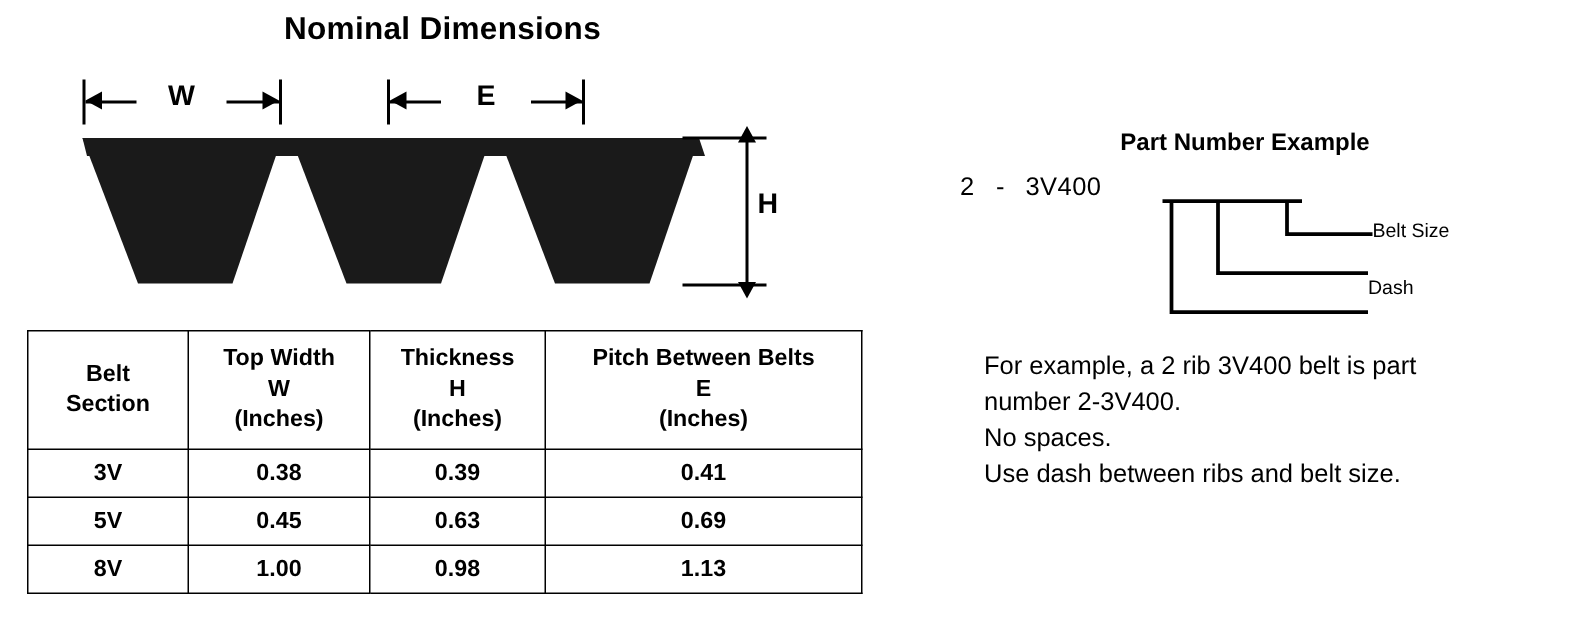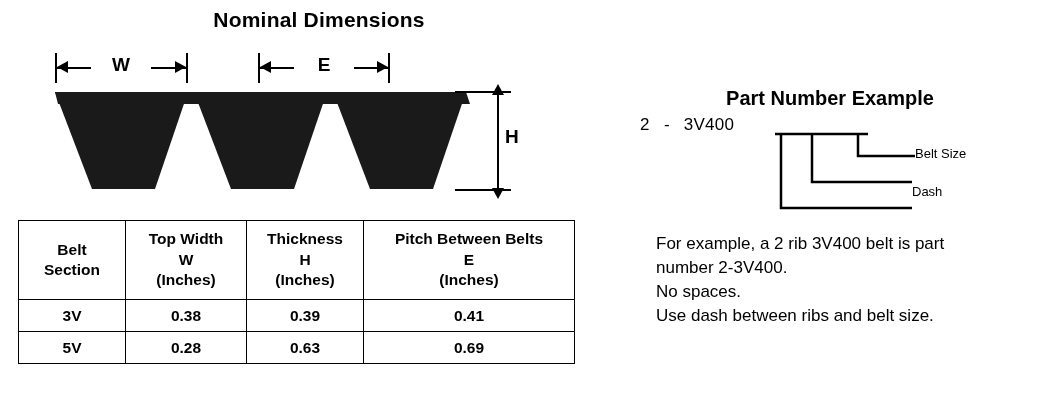--- a/index.html
+++ b/index.html
@@ -24,21 +24,20 @@
   
   .left-title {
     position: absolute;
     left: 0px;
     top: 8px;
     width: 590px;
     text-align: center;
     font-size: 21px;
     font-weight: bold;
     letter-spacing: 0.2px;
-    padding-left: 24px;
   }
 
   
   .dim-row {
     position: absolute;
     left: 0;
     top: 50px;
     width: 590px;
     height: 36px;
   }
@@ -164,21 +163,21 @@
     top: 0;
     width: 424px;
     height: 412px;
   }
   .right-title {
     position: absolute;
     left: 0;
     top: 87px;
     width: 380px;
     text-align: center;
-    font-size: 20px;
+    font-size: 16px;
     font-weight: bold;
   }
   .pn-row {
     position: absolute;
     left: 0;
     top: 115px;
     width: 380px;
     text-align: left;
     font-size: 17px;
   }
@@ -278,23 +277,29 @@
     </thead>
     <tbody>
       <tr>
         <td>3V</td>
         <td>0.38</td>
         <td>0.39</td>
         <td>0.41</td>
       </tr>
       <tr>
         <td>5V</td>
-        <td>0.28</td>
+        <td>0.45</td>
         <td>0.63</td>
         <td>0.69</td>
+      </tr>
+      <tr>
+        <td>8V</td>
+        <td>1.00</td>
+        <td>0.98</td>
+        <td>1.13</td>
       </tr>
     </tbody>
   </table>
 
   <div class="right">
     <div class="right-title">Part Number Example</div>
 
     <div class="pn-row">
       <span class="ribs">2</span><span class="dash">-</span><span class="size">3V400</span>
     </div>

